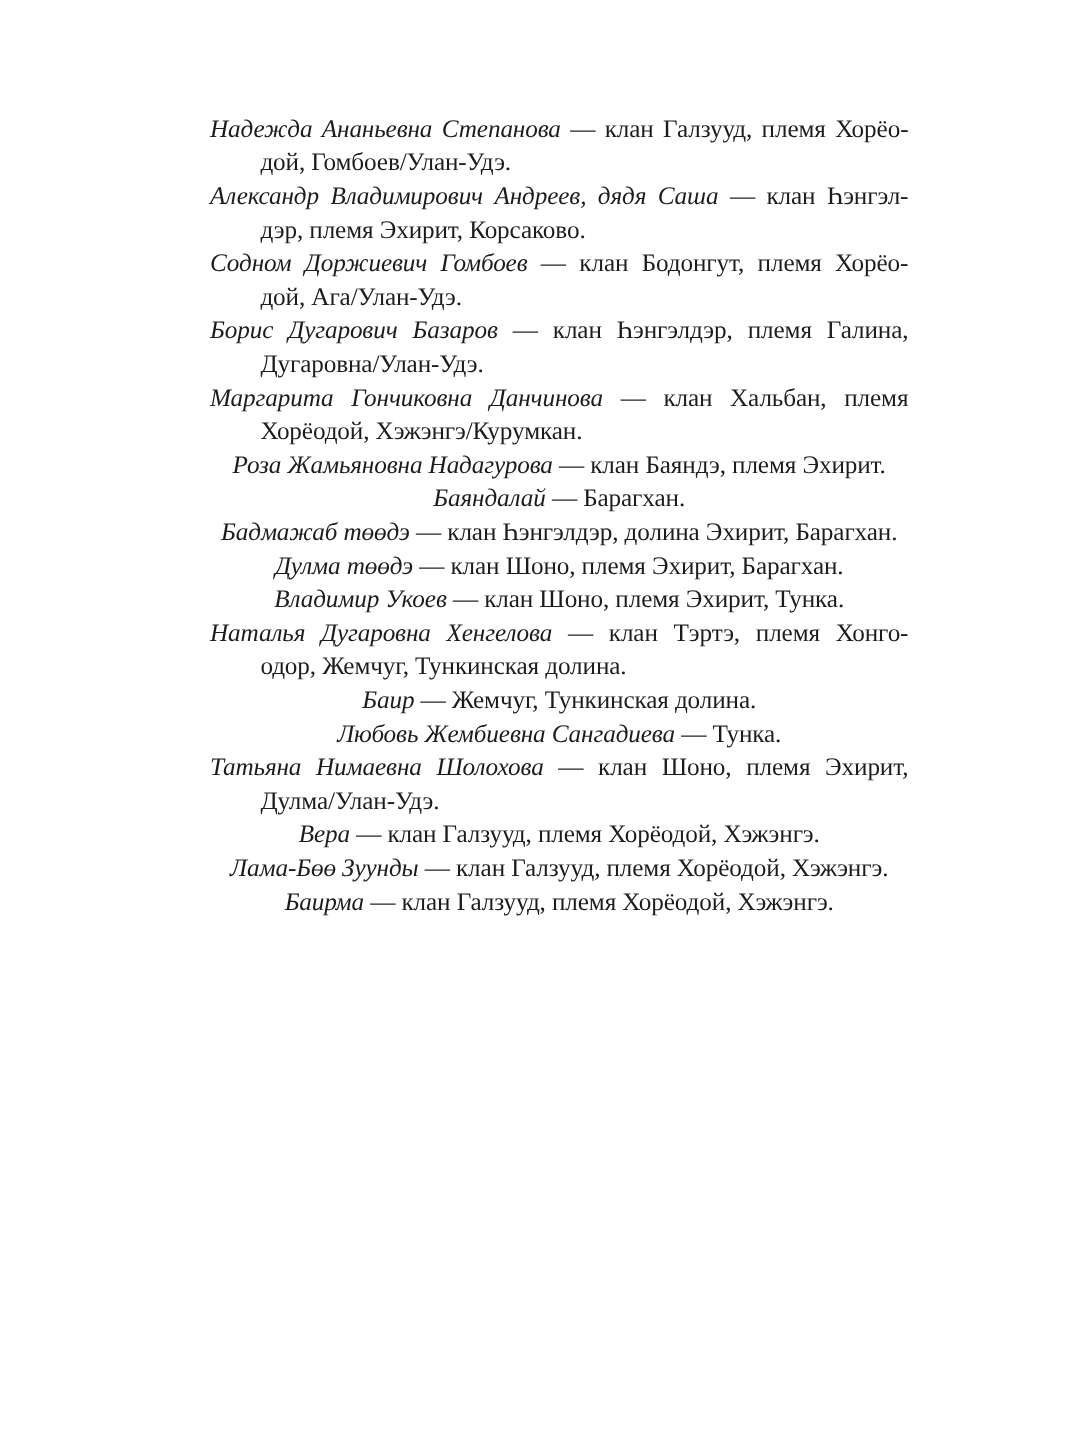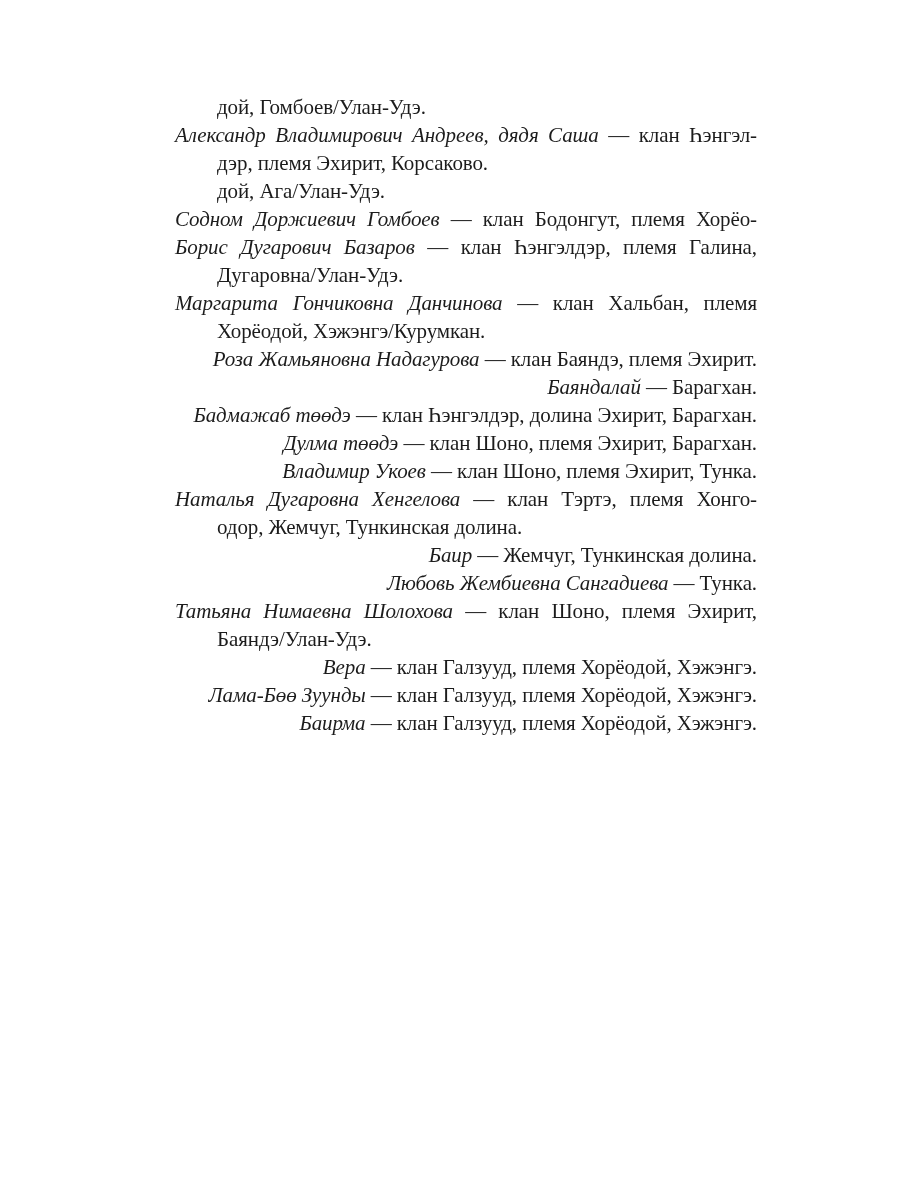--- a/index.html
+++ b/index.html
@@ -20,49 +20,50 @@
     top: 93px;
     width: 582px;
     color: var(--text-color, #1c1c1c);
     font-family: "Liberation Serif", "DejaVu Serif", serif;
     font-size: 21px;
     line-height: 28px;
     letter-spacing: -0.1px;
   }
   .entry { margin: 0; }
   .line { white-space: normal; }
-  .line.first { text-align: right; }
+  .line.first { text-align: center; }
   .line.first.justified {
     text-align: justify;
     text-align-last: justify;
   }
   .line.cont {
     padding-left: 42px;
     text-align: left;
   }
   .name { font-style: italic; }
   .rest { font-style: normal; }
 </style>
 </head>
 <body>
 
 <div class="page">
   <div class="text-block" id="entries">
   <div class="entry">
+    <div class="line first justified"><span class="name">Надежда Ананьевна Степанова</span><span class="rest"> — клан Галзууд, племя Хорёо-</span></div>
     <div class="line cont">дой, Гомбоев/Улан-Удэ.</div>
   </div>
 
   <div class="entry">
     <div class="line first justified"><span class="name">Александр Владимирович Андреев, дядя Саша</span><span class="rest"> — клан Һэнгэл-</span></div>
     <div class="line cont">дэр, племя Эхирит, Корсаково.</div>
   </div>
 
   <div class="entry">
+    <div class="line first justified"><span class="name">Содном Доржиевич Гомбоев</span><span class="rest"> — клан Бодонгут, племя Хорёо-</span></div>
     <div class="line cont">дой, Ага/Улан-Удэ.</div>
-    <div class="line first justified"><span class="name">Содном Доржиевич Гомбоев</span><span class="rest"> — клан Бодонгут, племя Хорёо-</span></div>
   </div>
 
   <div class="entry">
     <div class="line first justified"><span class="name">Борис Дугарович Базаров</span><span class="rest"> — клан Һэнгэлдэр, племя Галина,</span></div>
     <div class="line cont">Дугаровна/Улан-Удэ.</div>
   </div>
 
   <div class="entry">
     <div class="line first justified"><span class="name">Маргарита Гончиковна Данчинова</span><span class="rest"> — клан Хальбан, племя</span></div>
     <div class="line cont">Хорёодой, Хэжэнгэ/Курумкан.</div>
@@ -103,21 +104,21 @@
 
   </div>
 
   <div class="entry">
     <div class="line first"><span class="name">Любовь Жембиевна Сангадиева</span><span class="rest"> — Тунка.</span></div>
 
   </div>
 
   <div class="entry">
     <div class="line first justified"><span class="name">Татьяна Нимаевна Шолохова</span><span class="rest"> — клан Шоно, племя Эхирит,</span></div>
-    <div class="line cont">Баяндэ/Улан-Удэ.</div>
+    <div class="line cont">Дулма/Улан-Удэ.</div>
   </div>
 
 
   <div class="entry">
     <div class="line first"><span class="name">Вера</span><span class="rest"> — клан Галзууд, племя Хорёодой, Хэжэнгэ.</span></div>
 
   </div>
 
   <div class="entry">
     <div class="line first"><span class="name">Лама-Бөө Зуунды</span><span class="rest"> — клан Галзууд, племя Хорёодой, Хэжэнгэ.</span></div>

